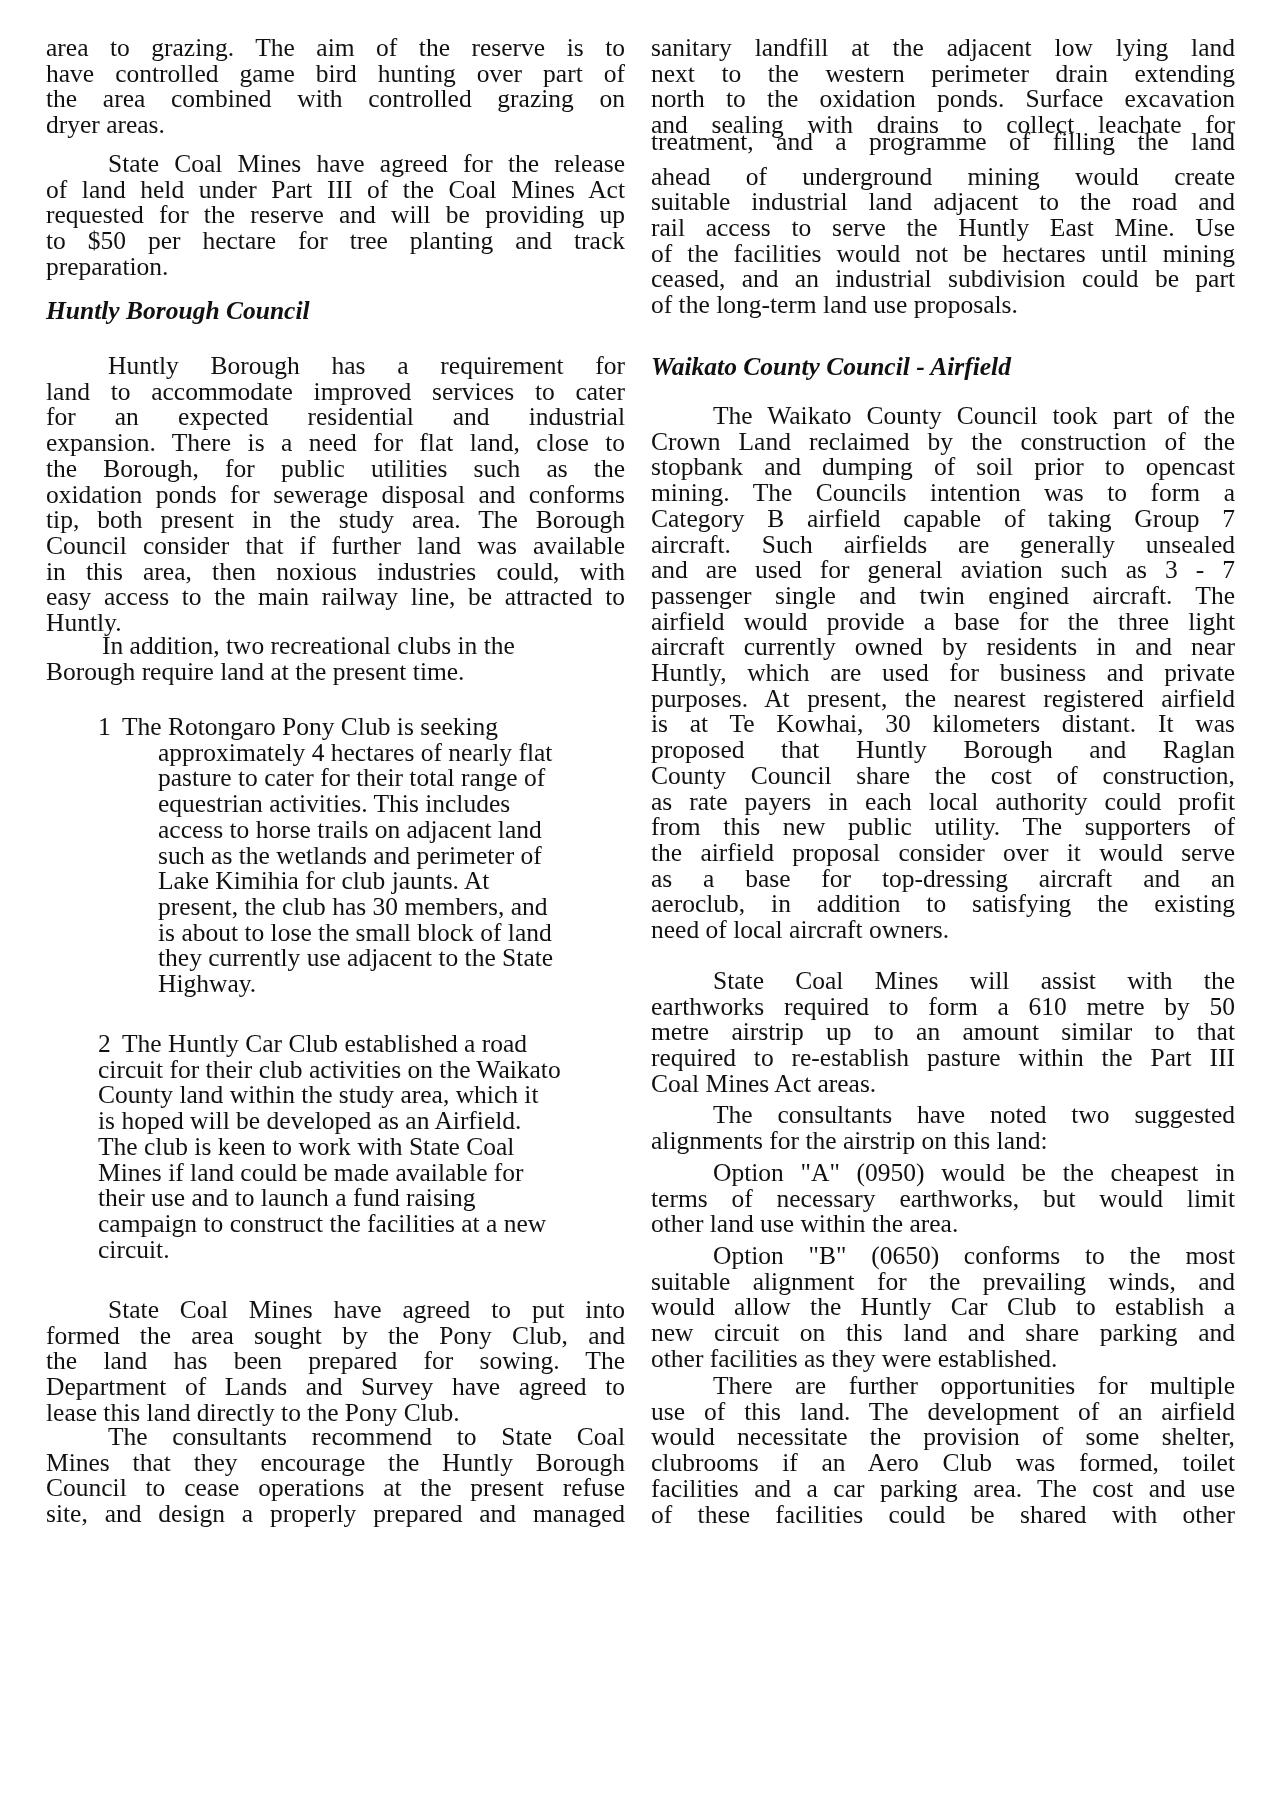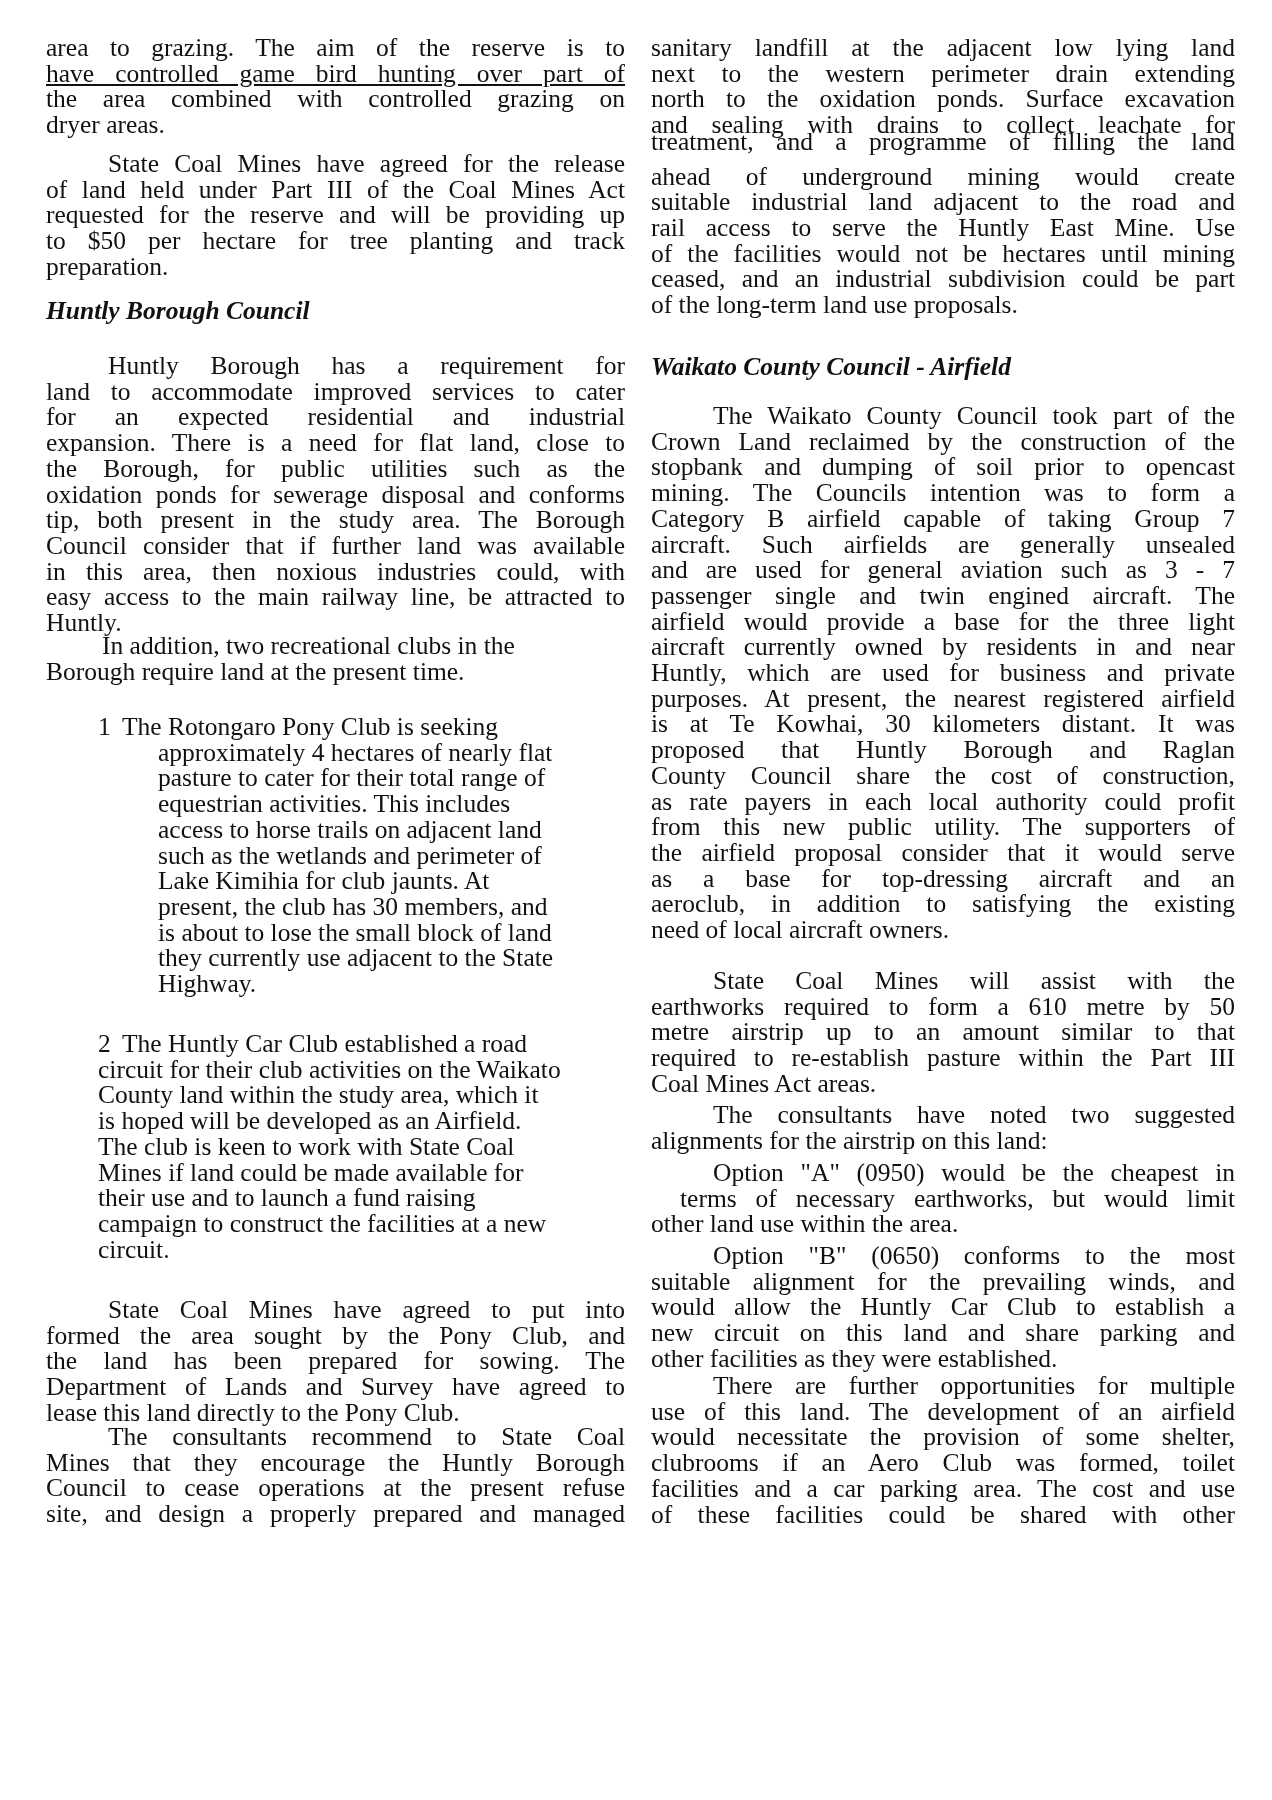--- a/index.html
+++ b/index.html
@@ -20,21 +20,21 @@
     .list .ln { font-size: 25.5px; }
     .list .ln.sub { padding-left: 60px; }
   </style>
 </head>
 <body>
 
 <div class="col col-left">
 
   <div class="blk">
       <div class="ln" style="top: 33px;">area to grazing. The aim of the reserve is to</div>
-      <div class="ln" style="top: 58.7px; text-decoration: underline;">have controlled game bird hunting over part of</div>
+      <div class="ln" style="top: 58.7px;">have controlled game bird hunting over part of</div>
       <div class="ln" style="top: 84.4px;">the area combined with controlled grazing on</div>
       <div class="ln last" style="top: 110.1px;">dryer areas.</div>
     </div>
 
   <div class="blk">
       <div class="ln ind" style="top: 149px;">State Coal Mines have agreed for the release</div>
       <div class="ln" style="top: 174.7px;">of land held under Part III of the Coal Mines Act</div>
       <div class="ln" style="top: 200.4px;">requested for the reserve and will be providing up</div>
       <div class="ln" style="top: 226.1px;">to $50 per hectare for tree planting and track</div>
       <div class="ln last" style="top: 251.8px;">preparation.</div>
@@ -133,42 +133,42 @@
       <div class="ln" style="top: 580.9px;">passenger single and twin engined aircraft. The</div>
       <div class="ln" style="top: 606.6px;">airfield would provide a base for the three light</div>
       <div class="ln" style="top: 632.3px;">aircraft currently owned by residents in and near</div>
       <div class="ln" style="top: 658px;">Huntly, which are used for business and private</div>
       <div class="ln" style="top: 683.7px;">purposes. At present, the nearest registered airfield</div>
       <div class="ln" style="top: 709.4px;">is at Te Kowhai, 30 kilometers distant. It was</div>
       <div class="ln" style="top: 735.1px;">proposed that Huntly Borough and Raglan</div>
       <div class="ln" style="top: 760.8px;">County Council share the cost of construction,</div>
       <div class="ln" style="top: 786.5px;">as rate payers in each local authority could profit</div>
       <div class="ln" style="top: 812.2px;">from this new public utility. The supporters of</div>
-      <div class="ln" style="top: 837.9px;">the airfield proposal consider that it would serve</div>
+      <div class="ln" style="top: 837.9px;">the airfield proposal consider over it would serve</div>
       <div class="ln" style="top: 863.6px;">as a base for top-dressing aircraft and an</div>
       <div class="ln" style="top: 889.3px;">aeroclub, in addition to satisfying the existing</div>
       <div class="ln last" style="top: 915px;">need of local aircraft owners.</div>
     </div>
 
   <div class="blk">
       <div class="ln ind" style="top: 966px;">State Coal Mines will assist with the</div>
       <div class="ln" style="top: 991.7px;">earthworks required to form a 610 metre by 50</div>
       <div class="ln" style="top: 1017.4px;">metre airstrip up to an amount similar to that</div>
       <div class="ln" style="top: 1043.1px;">required to re-establish pasture within the Part III</div>
       <div class="ln last" style="top: 1068.8px;">Coal Mines Act areas.</div>
     </div>
 
   <div class="blk">
       <div class="ln ind" style="top: 1100px;">The consultants have noted two suggested</div>
       <div class="ln last" style="top: 1125.7px;">alignments for the airstrip on this land:</div>
     </div>
 
   <div class="blk">
       <div class="ln ind" style="top: 1158px;">Option "A" (0950) would be the cheapest in</div>
-      <div class="ln" style="top: 1183.7px; margin-left: 29px;">terms of necessary earthworks, but would limit</div>
+      <div class="ln" style="top: 1183.7px;">terms of necessary earthworks, but would limit</div>
       <div class="ln last" style="top: 1209.4px;">other land use within the area.</div>
     </div>
 
   <div class="blk">
       <div class="ln ind" style="top: 1241px;">Option "B" (0650) conforms to the most</div>
       <div class="ln" style="top: 1266.7px;">suitable alignment for the prevailing winds, and</div>
       <div class="ln" style="top: 1292.4px;">would allow the Huntly Car Club to establish a</div>
       <div class="ln" style="top: 1318.1px;">new circuit on this land and share parking and</div>
       <div class="ln last" style="top: 1343.8px;">other facilities as they were established.</div>
     </div>

